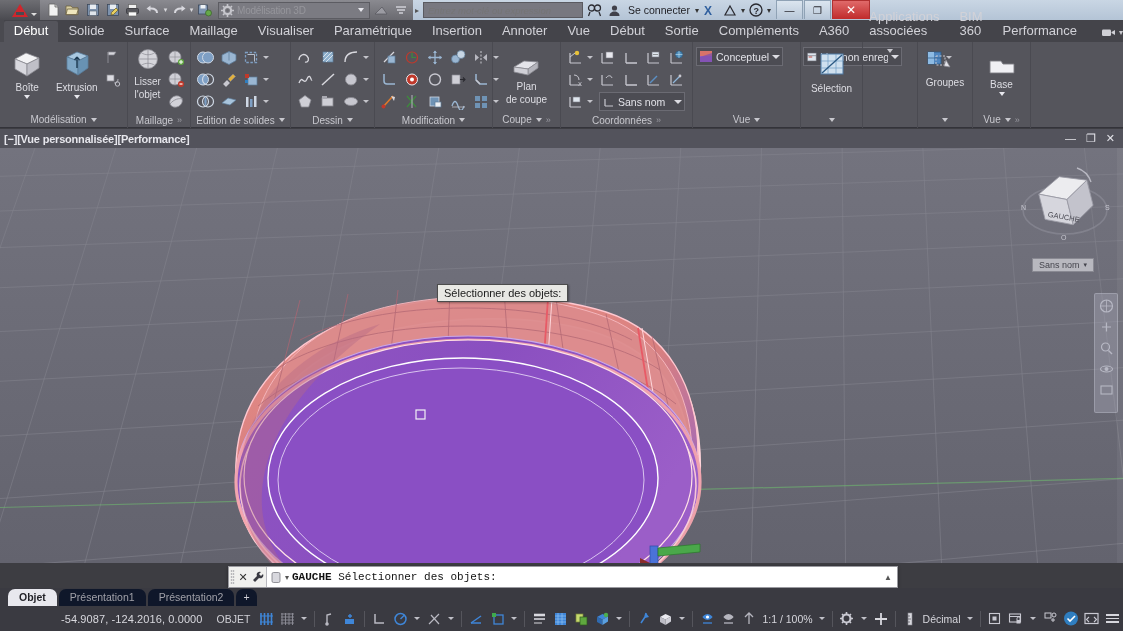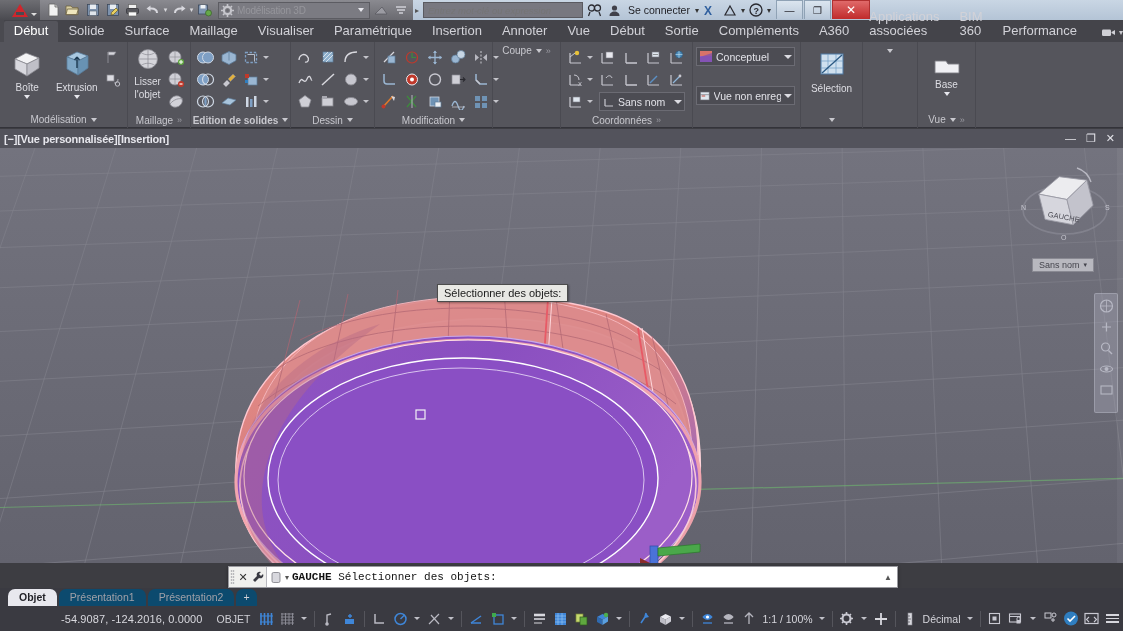--- a/index.html
+++ b/index.html
@@ -118,21 +118,21 @@
   .cmd-inp{ flex:1; display:flex; align-items:center; background:#fff; height:20px;
     border-left:1px solid #b8b8be; padding-left:3px; gap:3px; }
   .cmd-txt{ font-family:"Liberation Mono", monospace; font-size:11px; color:#111; }
   .cmd-txt b{ font-weight:bold; }
   .cmd-up{ font-size:8px; color:#555; padding-right:5px; }
 
   
   .ltabs{ position:absolute; left:0; top:588px; width:1123px; height:18px;
     background:#3a3a41; display:flex; align-items:flex-end; gap:2px; padding-left:8px; }
   .ltab{ font-size:10.5px; padding:2px 11px 2px 11px; color:#a0a0a8; cursor:default;
-    background:#0c4a6e; border-radius:7px 7px 0 0; line-height:13px; }
+    background:#0f172a; border-radius:7px 7px 0 0; line-height:13px; }
   .ltab.active{ background:#e8e8ee; color:#1f1f25; font-weight:bold; }
   .ltab.plus{ padding:2px 7px; color:#d0d0d6; }
 
   .status{ position:absolute; left:0; top:606px; width:1123px; height:25px;
     background:#3a3a41; display:flex; align-items:center; gap:1px; }
   .coord{ font-size:11px; color:#d8d8de; padding:0 8px; letter-spacing:.1px; }
   .stlbl{ font-size:10.5px; color:#d0d0d6; padding:0 5px; }
   .sicon{ width:20px; height:22px; display:flex; align-items:center; justify-content:center;
     cursor:default; }
   .ssep{ width:1px; height:16px; background:#55555c; margin:0 3px; }
@@ -386,21 +386,21 @@
               </svg>
           </div>
         </div>
       </div>
       <div class="panel-title">
         <span>Maillage</span>
         <span class="pt-dial">»</span>
       </div>
     </div>
 
-    <div class="panel" style="width:100px;font-weight:bold;">
+    <div class="panel" style="width:100px;">
       <div class="panel-body" style="align-items:center;">
         <div class="smallcol">
           <div class="srow">
             <div class="sbtn">
               <svg width="19" height="17" viewBox="0 0 19 17">
                   <circle cx="7" cy="8.5" r="5.5" fill="#7e9fc4" stroke="#cfd8e4" stroke-width="1"></circle>
                   <circle cx="12" cy="8.5" r="5.5" fill="#7e9fc4" stroke="#cfd8e4" stroke-width="1"></circle>
                 </svg>
             </div>
             <div class="sbtn">
@@ -641,20 +641,31 @@
           </div>
         </div>
       </div>
       <div class="panel-title">
         <span>Modification</span>
         <span class="pt-caret"></span>
       </div>
     </div>
 
     <div class="panel" style="width:68px;">
+      <div class="panel-body" style="justify-content:center;">
+        <div class="bigbtn" style="width:58px;padding-top:8px;">
+          <svg width="34" height="26" viewBox="0 0 34 26">
+              <path d="M4 14l10-6 14 1-10 7z" fill="#e4e4ea" stroke="#8a8a92" stroke-width=".8"></path>
+              <path d="M18 16l10-7v6l-10 7z" fill="#b4b4bc" stroke="#8a8a92" stroke-width=".8"></path>
+              <path d="M4 14v5l14 3v-6z" fill="#d0d0d7" stroke="#8a8a92" stroke-width=".8"></path>
+            </svg>
+          <span class="lbl">Plan</span>
+          <span class="lbl2">de coupe</span>
+        </div>
+      </div>
       <div class="panel-title">
         <span>Coupe</span>
         <span class="pt-caret"></span>
         <span class="pt-dial">»</span>
       </div>
     </div>
 
     <div class="panel" style="width:132px;">
       <div class="panel-body" style="align-items:center;">
         <div class="smallcol">
@@ -745,21 +756,21 @@
           </div>
         </div>
       </div>
       <div class="panel-title">
         <span>Coordonnées</span>
         <span class="pt-dial">»</span>
       </div>
     </div>
 
     <div class="panel" style="width:108px;">
-      <div class="panel-body" style="flex-direction:column; gap:20px; padding-top:5px;">
+      <div class="panel-body" style="flex-direction:row; gap:20px; padding-top:5px;">
         <div class="combo" style="width:99px;">
           <svg width="14" height="13" viewBox="0 0 14 13">
               <rect x="1" y="1" width="12" height="11" fill="#9a5fc0"></rect>
               <path d="M1 1h12v5H1z" fill="#d8736a"></path>
               <path d="M1 7l12-4v9H1z" fill="#7a4fb0" opacity=".7"></path>
             </svg>
           <span class="ctxt">Conceptuel</span>
           <span class="ccaret"></span>
         </div>
         <div class="combo" style="width:99px;">
@@ -803,20 +814,34 @@
         <span class="pt-caret"></span>
       </div>
     </div>
 
     <div class="panel" style="width:55px;">
       <div class="panel-title">
         <span class="pt-caret"></span>
       </div>
     </div>
 
+    <div class="panel" style="width:55px;">
+      <div class="panel-body" style="justify-content:center;">
+        <div class="bigbtn" style="width:50px;padding-top:8px;">
+          <svg width="28" height="22" viewBox="0 0 28 22">
+              <rect x="5" y="3" width="9" height="9" fill="none" stroke="#c8c8d0" stroke-width="1" stroke-dasharray="2 1.5"></rect>
+              <path d="M15 7l4 7-6-1z" fill="#e4e4ea" stroke="#8a8a92" stroke-width=".7"></path>
+            </svg>
+          <span class="lbl">Groupes</span>
+        </div>
+      </div>
+      <div class="panel-title">
+        <span class="pt-caret"></span>
+      </div>
+    </div>
 
     <div class="panel" style="width:58px;">
       <div class="panel-body" style="justify-content:center;">
         <div class="bigbtn" style="width:52px;padding-top:10px;">
           <svg width="32" height="22" viewBox="0 0 32 22">
               <path d="M4 6h11l2 3h11v9H4z" fill="#f0f0f4" stroke="#7a7a82" stroke-width=".9"></path>
             </svg>
           <span class="lbl">Base</span>
           <span class="tricaret"></span>
         </div>
@@ -825,21 +850,21 @@
         <span>Vue</span>
         <span class="pt-caret"></span>
         <span class="pt-dial">»</span>
       </div>
     </div>
 
     <div style="flex:1;"></div>
   </div>
 
   <div class="vpbar">
-    <span class="vplabel">[−][Vue personnalisée][Insertion]</span>
+    <span class="vplabel">[−][Vue personnalisée][Performance]</span>
     <div class="vpwin">
       <span>—</span>
       <span>❐</span>
       <span>✕</span>
     </div>
   </div>
 
   <div class="viewport">
 
     <svg class="grid" width="1123" height="415" viewBox="0 0 1123 415">

